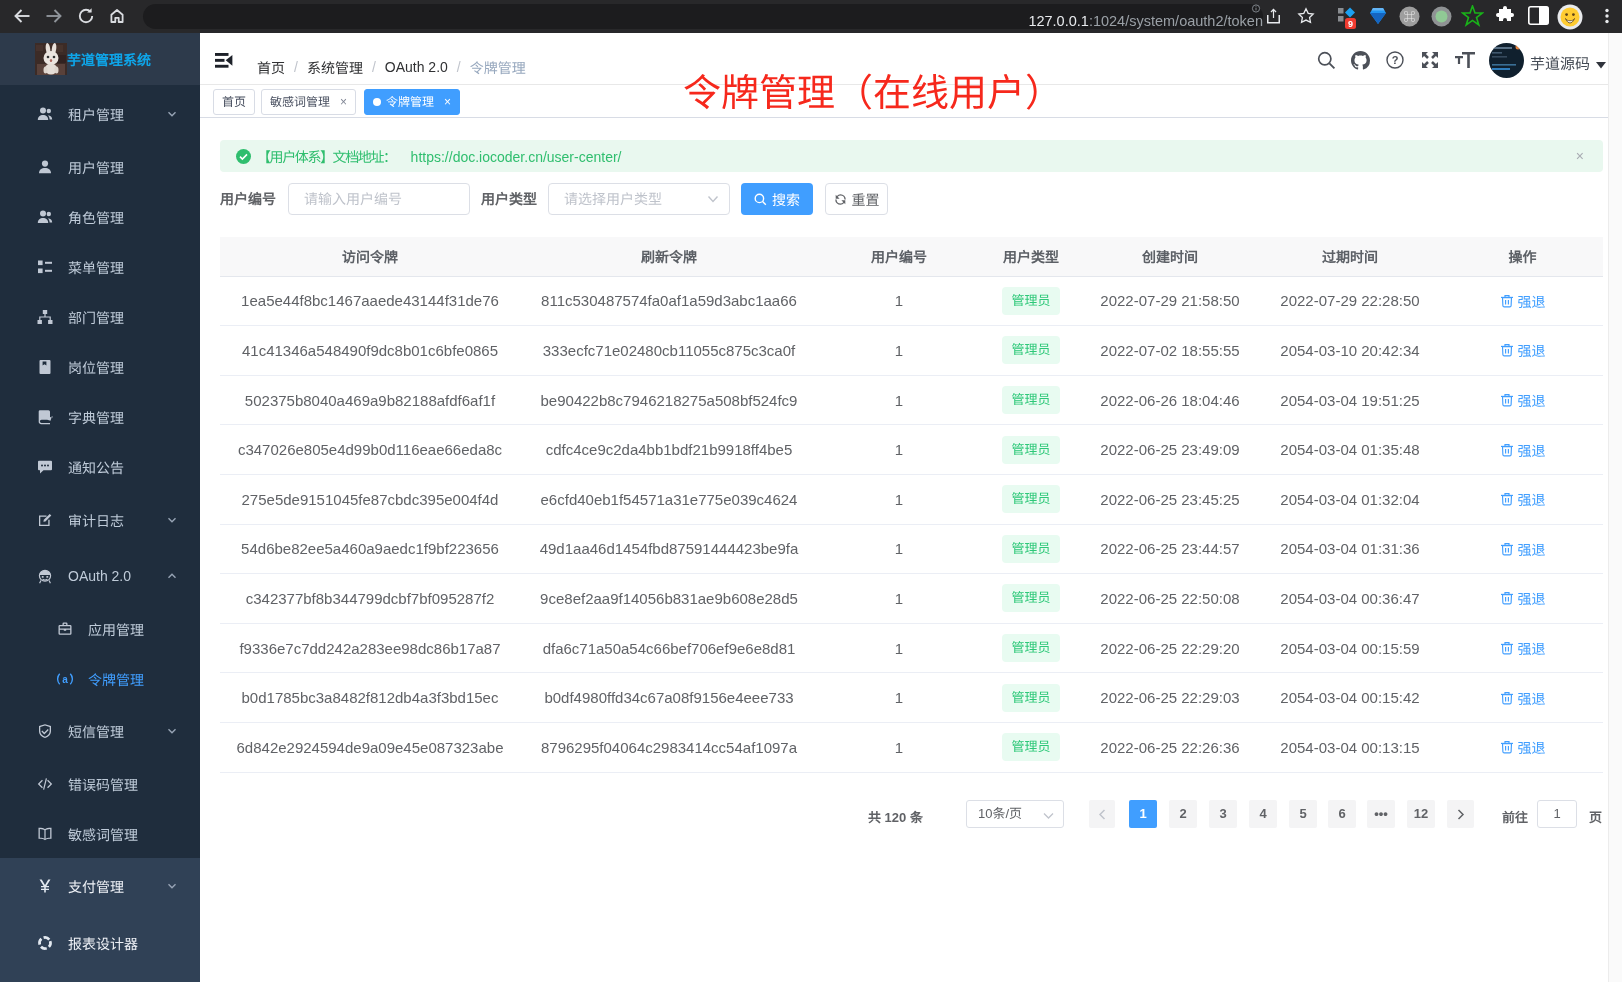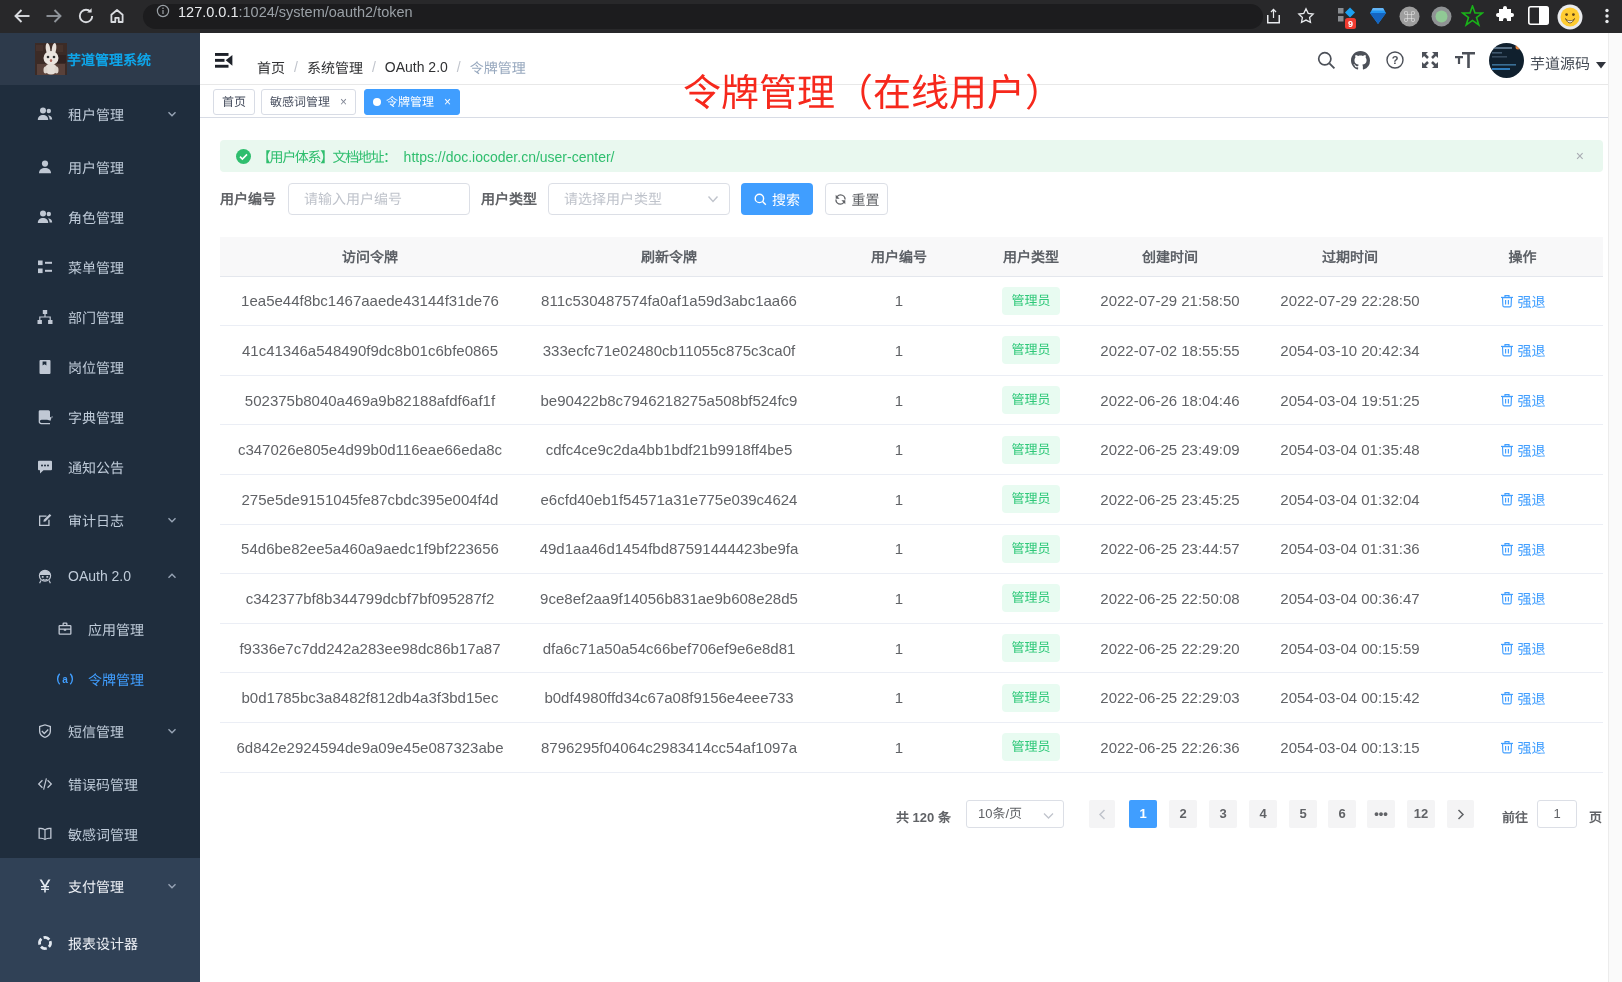--- a/index.html
+++ b/index.html
@@ -2,21 +2,21 @@
 <html lang="zh-CN"><head>
 <meta charset="utf-8">
 <title>令牌管理</title>
 <style>
 *{margin:0;padding:0;box-sizing:border-box;}
 html,body{width:1622px;height:982px;overflow:hidden;}
 body{font-family:"Liberation Sans",sans-serif;font-size:14px;color:#606266;background:#fff;}
 #app{position:relative;width:1622px;height:982px;overflow:hidden;}
 
 #chrome{position:absolute;left:0;top:0;width:1622px;height:33px;background:#28282a;}
-#urlpill{position:absolute;left:143px;top:4px;width:1120px;height:25px;border-radius:13px;background:#1c1c1e;display:flex;align-items:flex-start;color:#9aa0a6;font-size:14.5px;}
+#urlpill{position:absolute;left:143px;top:4px;width:1120px;height:25px;border-radius:13px;background:#1c1c1e;display:flex;align-items:flex-end;color:#9aa0a6;font-size:14.5px;flex-direction:column;}
 #urlpill .host{color:#e8eaed;}
 
 #sidebar{position:absolute;left:0;top:33px;width:200px;height:949px;background:#1f2d3d;overflow:hidden;}
 #logo{position:absolute;left:0;top:0;width:200px;height:52px;background:#2d3a4b;display:flex;align-items:center;}
 #logo .ttl{color:#0ea5e9;font-size:14px;font-weight:600;}
 .mrow{position:absolute;left:0;width:200px;height:50px;display:flex;align-items:center;color:#bfcbd9;font-size:14px;}
 .mrow .mi{position:absolute;left:37px;width:16px;height:16px;}
 .mrow .mi.sub{left:57px;}
 .mrow .mt{position:absolute;left:68px;}
 .mrow .mt.sub{left:88px;}
@@ -366,21 +366,21 @@
     <div class="tab" style="left:13px">首页</div>
     <div class="tab" style="left:61px">敏感词管理<span class="x" style="color:#808695">×</span></div>
     <div class="tab act" style="left:164px"><span class="dot"></span>令牌管理<span class="x">×</span></div>
   </div>
   <div id="content">
     <div id="alert">
       <svg style="margin-left:16px" width="15" height="15" viewBox="0 0 15 15">
           <circle cx="7.5" cy="7.5" r="7.5" fill="#2fbe6e"></circle>
           <path d="m4 7.6 2.4 2.4 4.6-4.6" fill="none" stroke="#fff" stroke-width="1.6"></path>
         </svg>
-      <span style="margin-left:6px;letter-spacing:-1.4px">【用户体系】文档地址：<span style="letter-spacing:0;margin-left:8px">https://doc.iocoder.cn/user-center/</span></span>
+      <span style="margin-left:6px;letter-spacing:-1.4px">【用户体系】文档地址：<span style="letter-spacing:0;margin-left:15px">https://doc.iocoder.cn/user-center/</span></span>
       <div class="close">×</div>
     </div>
     <div class="flabel" style="left:20px">用户编号</div>
     <div class="finput" style="left:88px;width:182px">请输入用户编号</div>
     <div class="flabel" style="left:281px">用户类型</div>
     <div class="finput" style="left:348px;width:182px">请选择用户类型<svg style="position:absolute;right:10px;top:11px" width="12" height="9" viewBox="0 0 12 9">
           <path d="M1.5 1.5 6 6.5l4.5-5" fill="none" stroke="#c0c4cc" stroke-width="1.4"></path>
         </svg></div>
     <div class="btn" id="btnsearch"><svg width="13" height="13" viewBox="0 0 13 13">
           <circle cx="5.4" cy="5.4" r="4.2" fill="none" stroke="#fff" stroke-width="1.4"></circle>
@@ -567,21 +567,21 @@
                     <path d="M1 3.4h12"></path>
                     <path d="M5 3.2V1.6h4v1.6"></path>
                     <path d="M2.5 3.6h9l-.4 8.1a1.3 1.3 0 0 1-1.3 1.2H4.2a1.3 1.3 0 0 1-1.3-1.2z"></path>
                     <path d="M5.6 6v4.4M8.4 6v4.4"></path>
                   </g>
                 </svg>强退</span></td>
           </tr>
       </tbody>
     </table>
     <div id="pager">
-      <span style="position:absolute;left:696px;top:7px">共 120 条</span>
+      <span style="position:absolute;left:668px;top:7px">共 120 条</span>
       <div class="pwhite" style="left:766px;width:98px;color:#606266;"><span style="margin-left:11px">10条/页</span><svg style="position:absolute;right:9px;top:11px" width="11" height="8" viewBox="0 0 11 8">
             <path d="M1 1.5 5.5 6 10 1.5" fill="none" stroke="#c0c4cc" stroke-width="1.3"></path>
           </svg></div>
       <div class="pbox" style="left:889px;width:26px;color:#c0c4cc;">
           <svg style="margin:9px auto" width="8" height="11" viewBox="0 0 8 11">
             <path d="M6.5 1 2 5.5 6.5 10" fill="none" stroke="#c0c4cc" stroke-width="1.5"></path>
           </svg>
         </div>
       <div class="pbox on" style="left:929px">1</div>
       <div class="pbox" style="left:969px">2</div>

